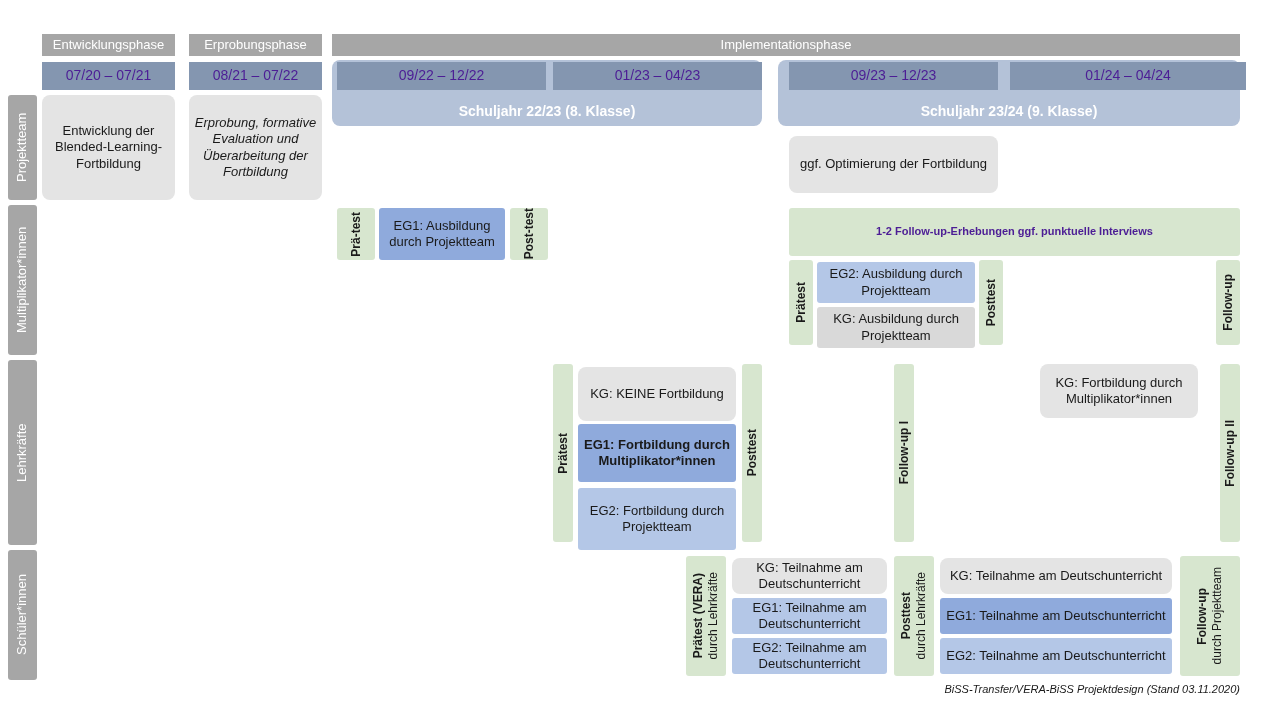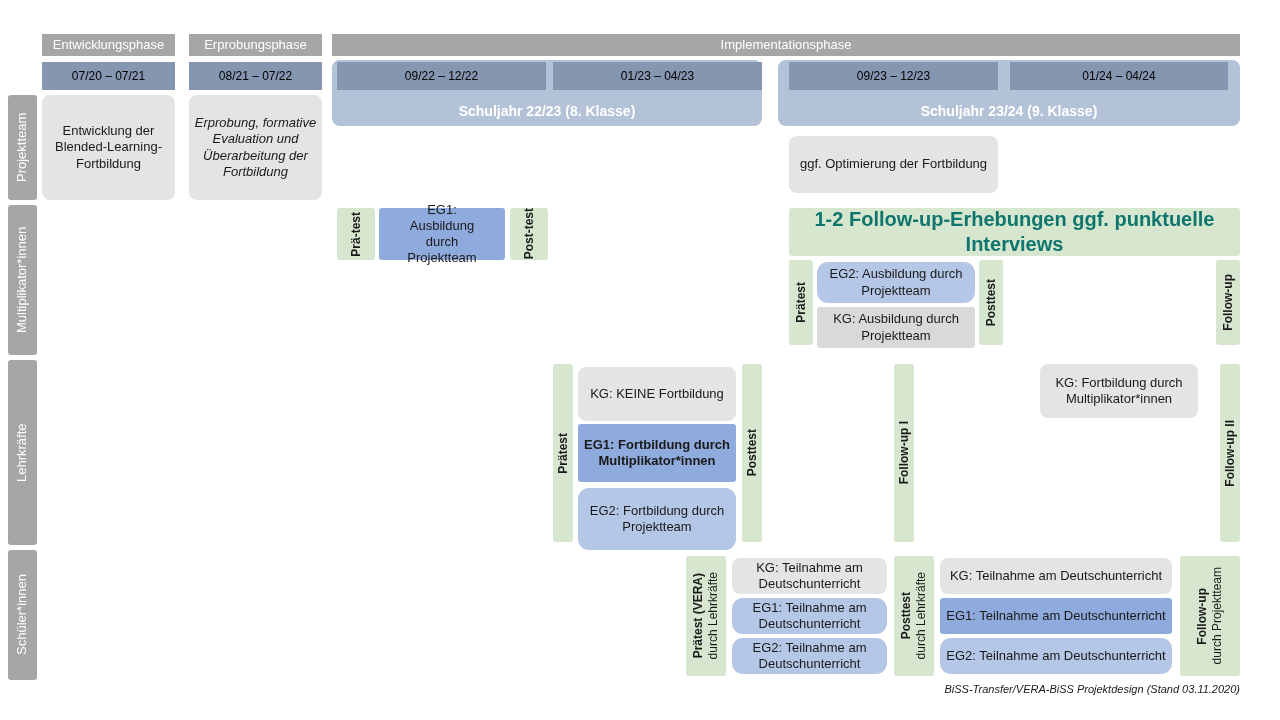--- a/index.html
+++ b/index.html
@@ -28,22 +28,22 @@
   
   .phase-hdr {
     background: #a6a6a6;
     color: #ffffff;
     font-size: 13px;
     height: 22px;
   }
   
   .date-bar {
     background: #8496b0;
-    color: #000000;
-    font-size: 12px;
+    color: #4c1d95;
+    font-size: 14px;
     height: 28px;
   }
   
   .schoolyear {
     background: #b4c2d8;
     color: #ffffff;
     font-weight: bold;
     font-size: 14px;
     border-radius: 8px;
   }
@@ -75,33 +75,33 @@
     border-radius: 3px;
   }
   .blue-dark {
     background: #8faadc;
     color: #1a1a1a;
     border-radius: 3px;
   }
   .blue-light {
     background: #b4c7e7;
     color: #1a1a1a;
-    border-radius: 11px;
+    border-radius: 3px;
   }
   .green {
     background: #d7e6cf;
     color: #1a1a1a;
     border-radius: 3px;
   }
   .green-strong {
     background: #d7e6cf;
-    color: #0f766e;
+    color: #4c1d95;
     border-radius: 3px;
     font-weight: bold;
-    font-size: 20px;
+    font-size: 11px;
   }
   .vert {
     writing-mode: vertical-rl;
     transform: rotate(180deg);
     font-weight: bold;
     font-size: 12px;
   }
   .vert-nb {
     writing-mode: vertical-rl;
     transform: rotate(180deg);
@@ -149,21 +149,21 @@
 </div>
 <div class="box date-bar" style="left:337px; top:62px; width:209px;">
   <span>09/22 – 12/22</span>
 </div>
 <div class="box date-bar" style="left:553px; top:62px; width:209px;">
   <span>01/23 – 04/23</span>
 </div>
 <div class="box date-bar" style="left:789px; top:62px; width:209px;">
   <span>09/23 – 12/23</span>
 </div>
-<div class="box date-bar" style="left:1010px; top:62px; width:218px;">
+<div class="box date-bar" style="left:1010px; top:62px; width:236px;">
   <span>01/24 – 04/24</span>
 </div>
 
 <div class="box rowlabel" style="left:8px; top:95px; width:29px; height:105px;">
   <span>Projektteam</span>
 </div>
 <div class="box rowlabel" style="left:8px; top:205px; width:29px; height:150px;">
   <span>Multiplikator*innen</span>
 </div>
 <div class="box rowlabel" style="left:8px; top:360px; width:29px; height:185px;">
@@ -179,21 +179,21 @@
 <div class="box grey" style="left:189px; top:95px; width:133px; height:105px; font-style:italic;">
   <span>Erprobung, formative Evaluation und Überarbeitung der Fortbildung</span>
 </div>
 <div class="box grey" style="left:789px; top:136px; width:209px; height:57px; padding:4px;">
   <span>ggf. Optimierung der Fortbildung</span>
 </div>
 
 <div class="box green" style="left:337px; top:208px; width:38px; height:52px;">
   <span class="vert">Prä-test</span>
 </div>
-<div class="box blue-dark" style="left:379px; top:208px; width:126px; height:52px; padding:19px;">
+<div class="box blue-dark" style="left:379px; top:208px; width:126px; height:52px; padding:3px;">
   <span>EG1: Ausbildung durch Projektteam</span>
 </div>
 <div class="box green" style="left:510px; top:208px; width:38px; height:52px;">
   <span class="vert">Post-test</span>
 </div>
 
 <div class="box green-strong" style="left:789px; top:208px; width:451px; height:48px; padding:3px;">
   <span>1-2 Follow-up-Erhebungen ggf. punktuelle Interviews</span>
 </div>
 

